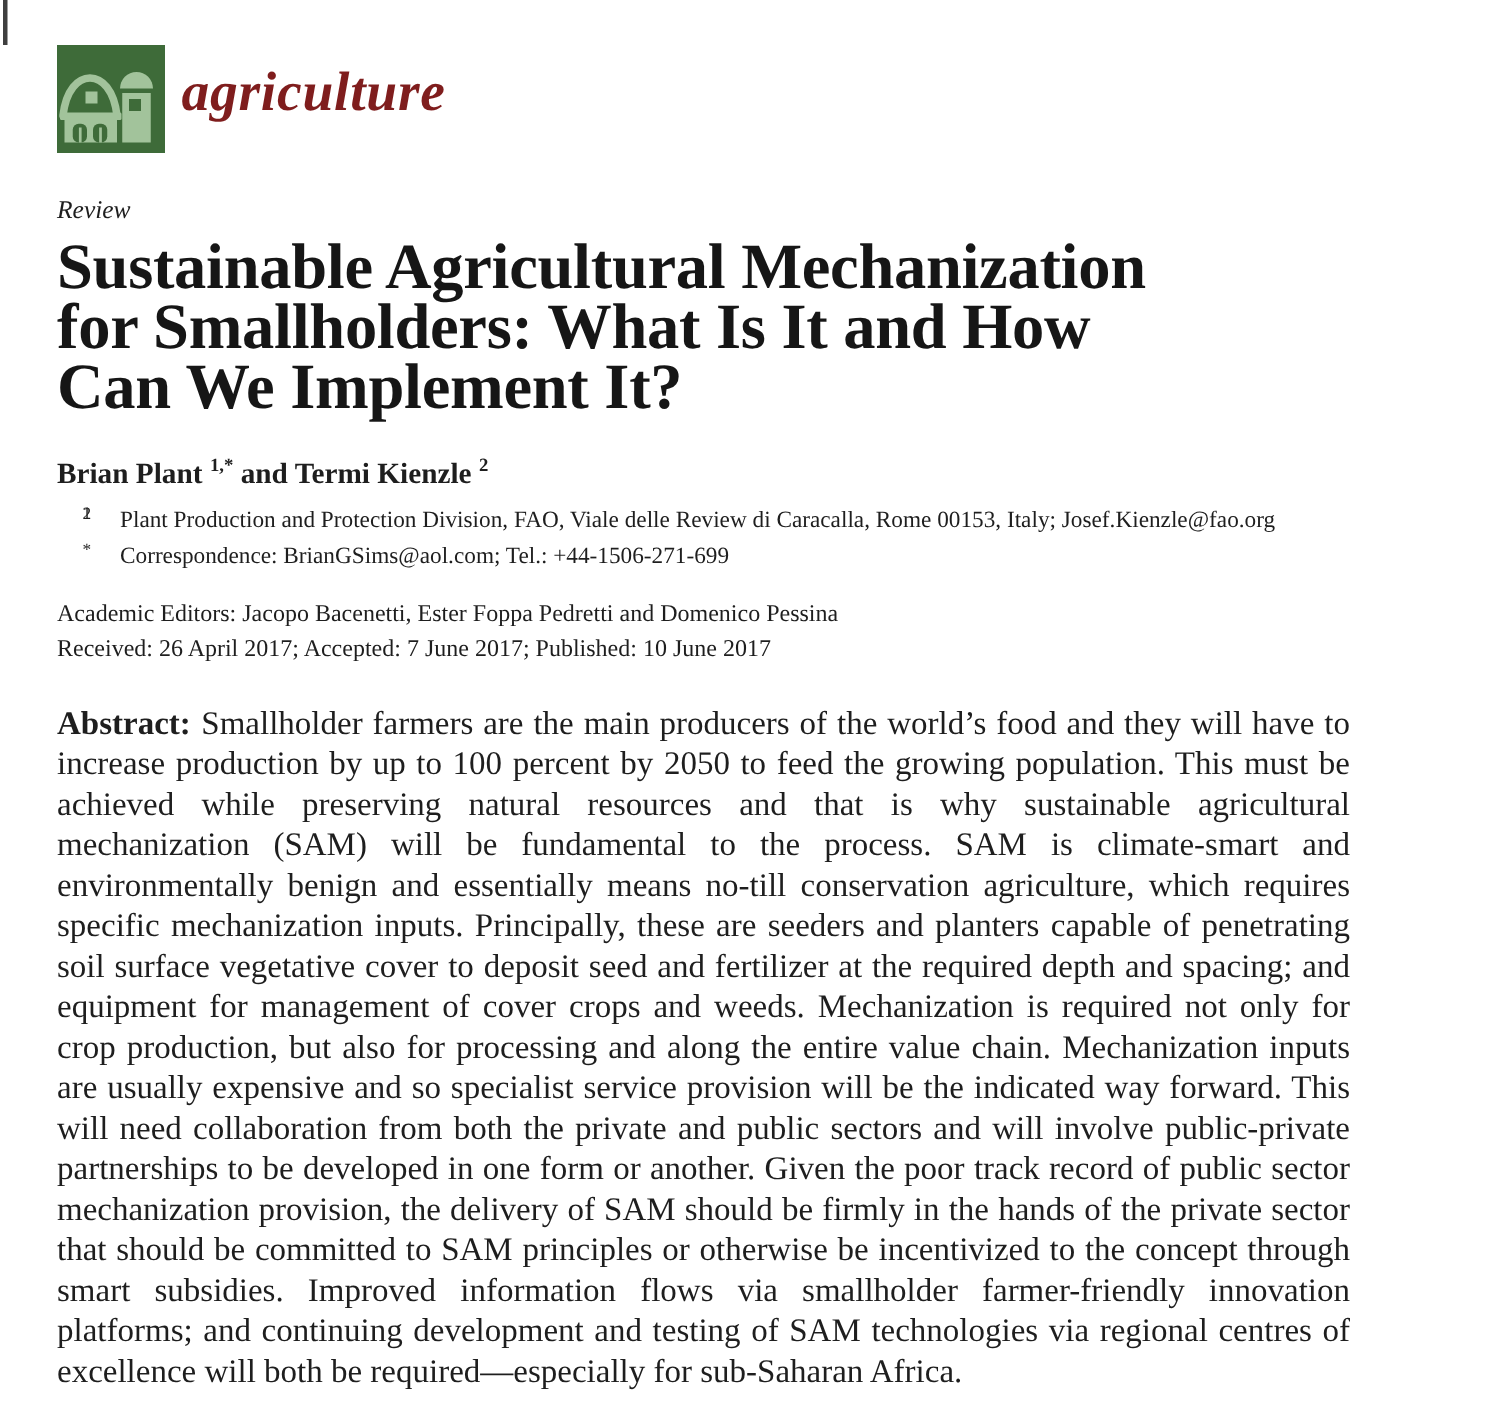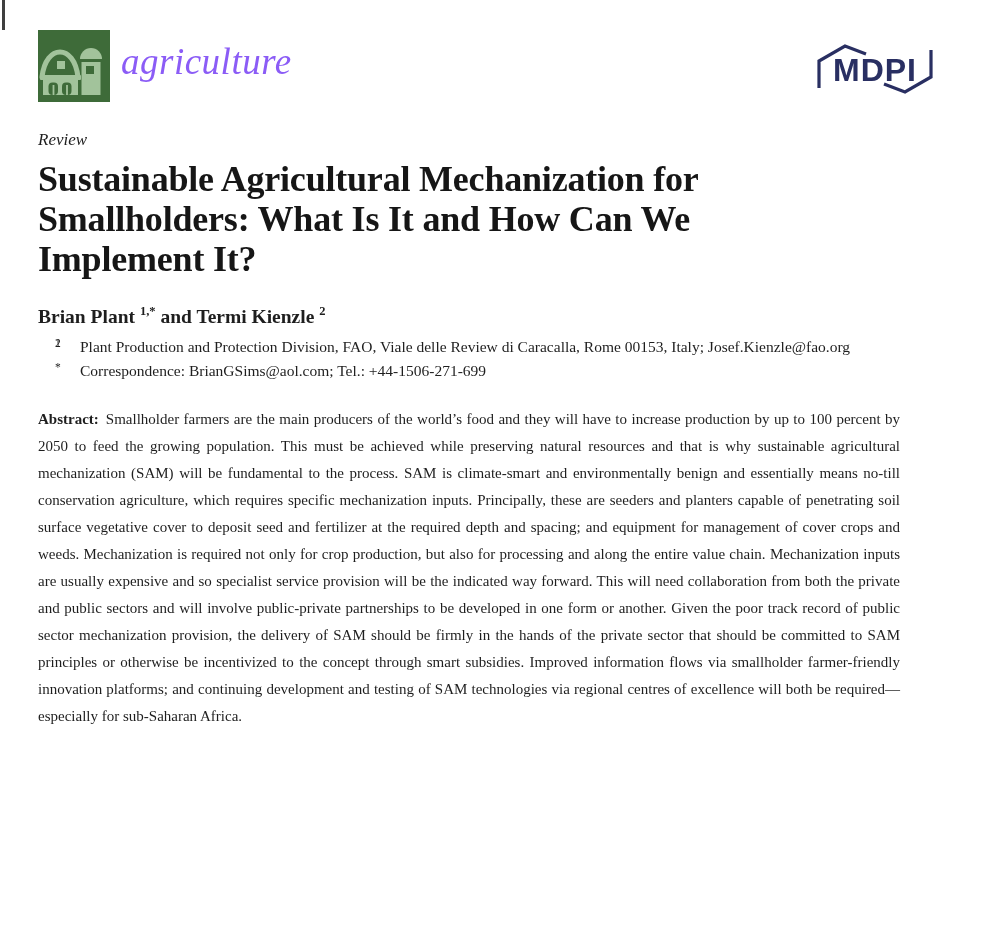--- a/index.html
+++ b/index.html
@@ -33,44 +33,44 @@
     width: 72px;
     height: 72px;
     flex: 0 0 auto;
   }
   .logo-box svg { display: block; }
   .wordmark {
     margin-left: 11px;
     padding-bottom: 8px;
     font-family: "Liberation Serif", serif;
     font-style: italic;
-    font-weight: normal;
+    font-weight: bold;
     font-size: 37px;
-    color: #8b5cf6;
+    color: #7f1d1d;
     letter-spacing: 0.5px;
   }
   .mdpi {
     margin-left: auto;
     margin-top: 6px;
   }
   .mdpi svg { display: block; }
   main {
     margin: 0 48px 0 38px;
     width: 862px;
   }
   .review {
     margin: 27px 0 0 0;
     font-style: italic;
     font-size: 17px;
     line-height: 22px;
   }
   .title {
     margin: 8px 0 0 0;
     width: 742px;
-    font-size: 36px;
+    font-size: 43px;
     font-weight: bold;
     line-height: 40px;
     letter-spacing: -0.2px;
     color: #161616;
   }
   .authors {
     margin: 26px 0 0 0;
     font-size: 19.5px;
     font-weight: bold;
     line-height: 24px;
@@ -102,21 +102,21 @@
     font-size: 11.5px;
   }
   .meta {
     margin-top: 16px;
     font-size: 16px;
     line-height: 23px;
   }
   .meta p { margin: 0; }
   .abstract {
     margin: 24px 0 0 0;
-    font-size: 15px;
+    font-size: 22px;
     line-height: 27px;
     text-align: justify;
   }
   .abstract b { margin-right: 7px; }
 </style>
 </head>
 <body>
 
 <div class="edge-artifact"></div>
 
@@ -131,27 +131,20 @@
       <rect x="19" y="31" width="8" height="8" fill="#a2c39b"></rect>
       <rect x="2" y="45" width="41" height="5" rx="1" fill="#a2c39b"></rect>
       <rect x="5" y="50" width="35" height="15" fill="#a2c39b"></rect>
       <rect x="10.5" y="52.5" width="9.5" height="12.5" rx="4" fill="#3e6b39"></rect>
       <rect x="24" y="52.5" width="9.5" height="12.5" rx="4" fill="#3e6b39"></rect>
       <rect x="14.6" y="55" width="1.8" height="10" fill="#a2c39b"></rect>
       <rect x="28.1" y="55" width="1.8" height="10" fill="#a2c39b"></rect>
     </svg>
   </div>
   <div class="wordmark">agriculture</div>
-  <div class="mdpi">
-    <svg width="150" height="66" viewBox="0 0 150 66" xmlns="http://www.w3.org/2000/svg">
-      <polyline points="19,52 19,25 45,10 66,18" fill="none" stroke="#292f62" stroke-width="3.2"></polyline>
-      <polyline points="131,14 131,41 105,56 84,48" fill="none" stroke="#292f62" stroke-width="3.2"></polyline>
-      <text x="75" y="45" text-anchor="middle" fill="#292f62" font-family="Liberation Sans, sans-serif" font-size="32" font-weight="bold" letter-spacing="1">MDPI</text>
-    </svg>
-  </div>
 </header>
 
 <main>
   <p class="review">Review</p>
 
   <h1 class="title">Sustainable Agricultural Mechanization for Smallholders: What Is It and How Can We Implement It?</h1>
 
   <p class="authors"><span>Brian Plant</span><sup>1,*</sup>
     <span>and</span>
     <span>Termi Kienzle</span><sup>2</sup></p>
@@ -163,15 +156,19 @@
     <li>
       <span class="affil-marker">2</span>
       <span>Plant Production and Protection Division, FAO, Viale delle Review di Caracalla, Rome 00153, Italy; Josef.Kienzle@fao.org</span>
     </li>
     <li>
       <span class="affil-marker">*</span>
       <span>Correspondence: BrianGSims@aol.com; Tel.: +44-1506-271-699</span>
     </li>
   </ul>
 
+  <div class="meta">
+    <p>Academic Editors: Jacopo Bacenetti, Ester Foppa Pedretti and Domenico Pessina</p>
+    <p>Received: 26 April 2017; Accepted: 7 June 2017; Published: 10 June 2017</p>
+  </div>
 
   <p class="abstract"><b>Abstract:</b><span>Smallholder farmers are the main producers of the world’s food and they will have to increase production by up to 100 percent by 2050 to feed the growing population. This must be achieved while preserving natural resources and that is why sustainable agricultural mechanization (SAM) will be fundamental to the process. SAM is climate-smart and environmentally benign and essentially means no-till conservation agriculture, which requires specific mechanization inputs. Principally, these are seeders and planters capable of penetrating soil surface vegetative cover to deposit seed and fertilizer at the required depth and spacing; and equipment for management of cover crops and weeds. Mechanization is required not only for crop production, but also for processing and along the entire value chain. Mechanization inputs are usually expensive and so specialist service provision will be the indicated way forward. This will need collaboration from both the private and public sectors and will involve public-private partnerships to be developed in one form or another. Given the poor track record of public sector mechanization provision, the delivery of SAM should be firmly in the hands of the private sector that should be committed to SAM principles or otherwise be incentivized to the concept through smart subsidies. Improved information flows via smallholder farmer-friendly innovation platforms; and continuing development and testing of SAM technologies via regional centres of excellence will both be required—especially for sub-Saharan Africa.</span></p>
 </main>
 
 </body></html>

